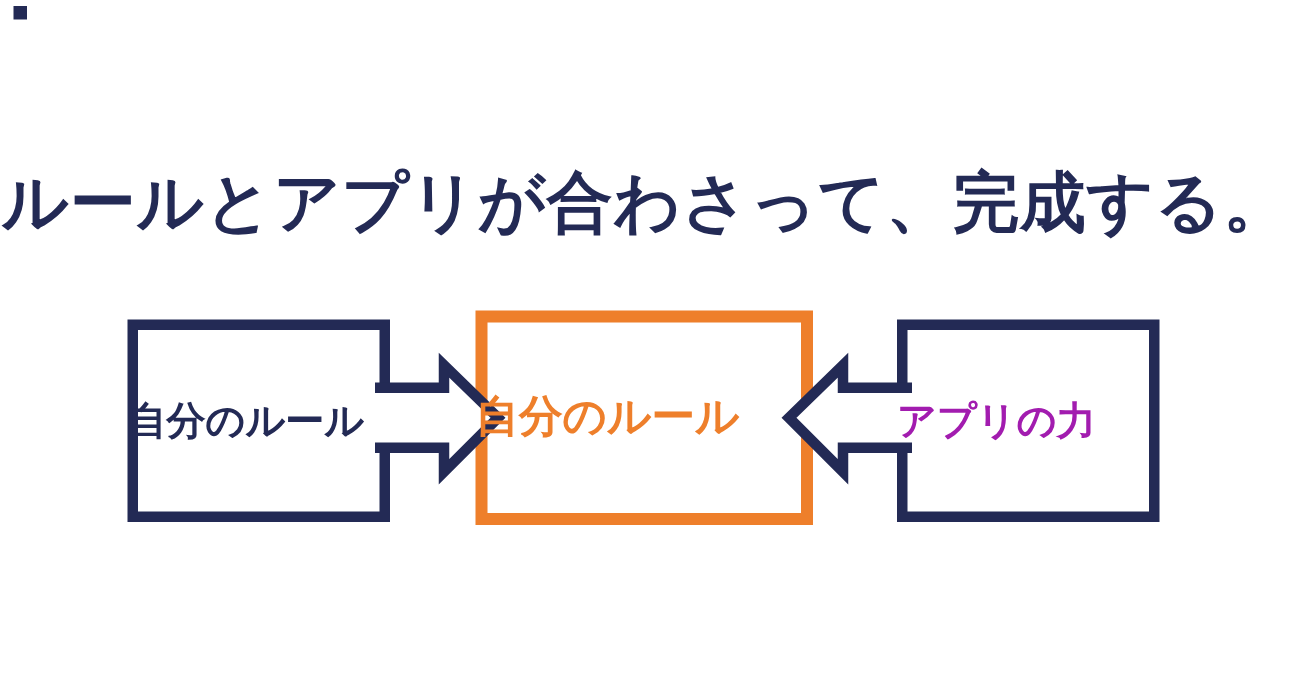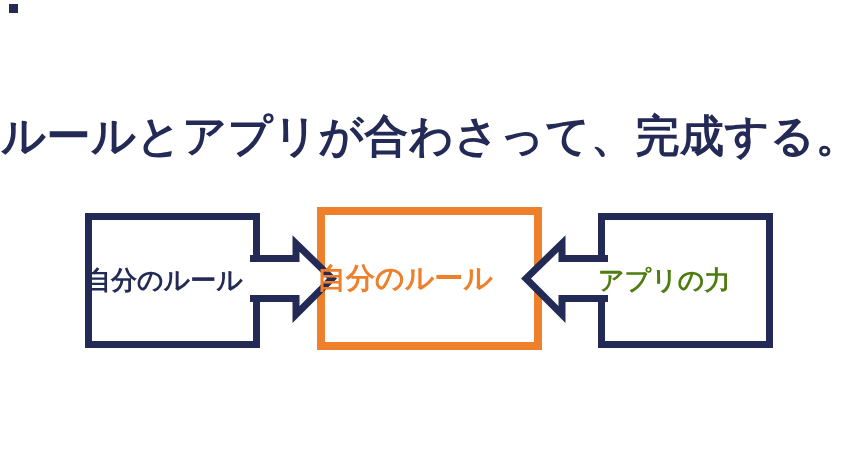--- a/index.html
+++ b/index.html
@@ -65,21 +65,21 @@
     font-size: 29px;
     line-height: 34px;
     color: #ee7f2b;
   }
   .label-right {
     left: 598px;
     top: 264px;
     width: 175px;
     font-size: 26px;
     line-height: 32px;
-    color: #4d7c0f;
+    color: #a21caf;
   }
 </style>
 </head>
 <body>
 
 <div class="stage">
 
   <div class="corner-mark"></div>
 
   <h1 class="title">ルールとアプリが合わさって、完成する。</h1>

